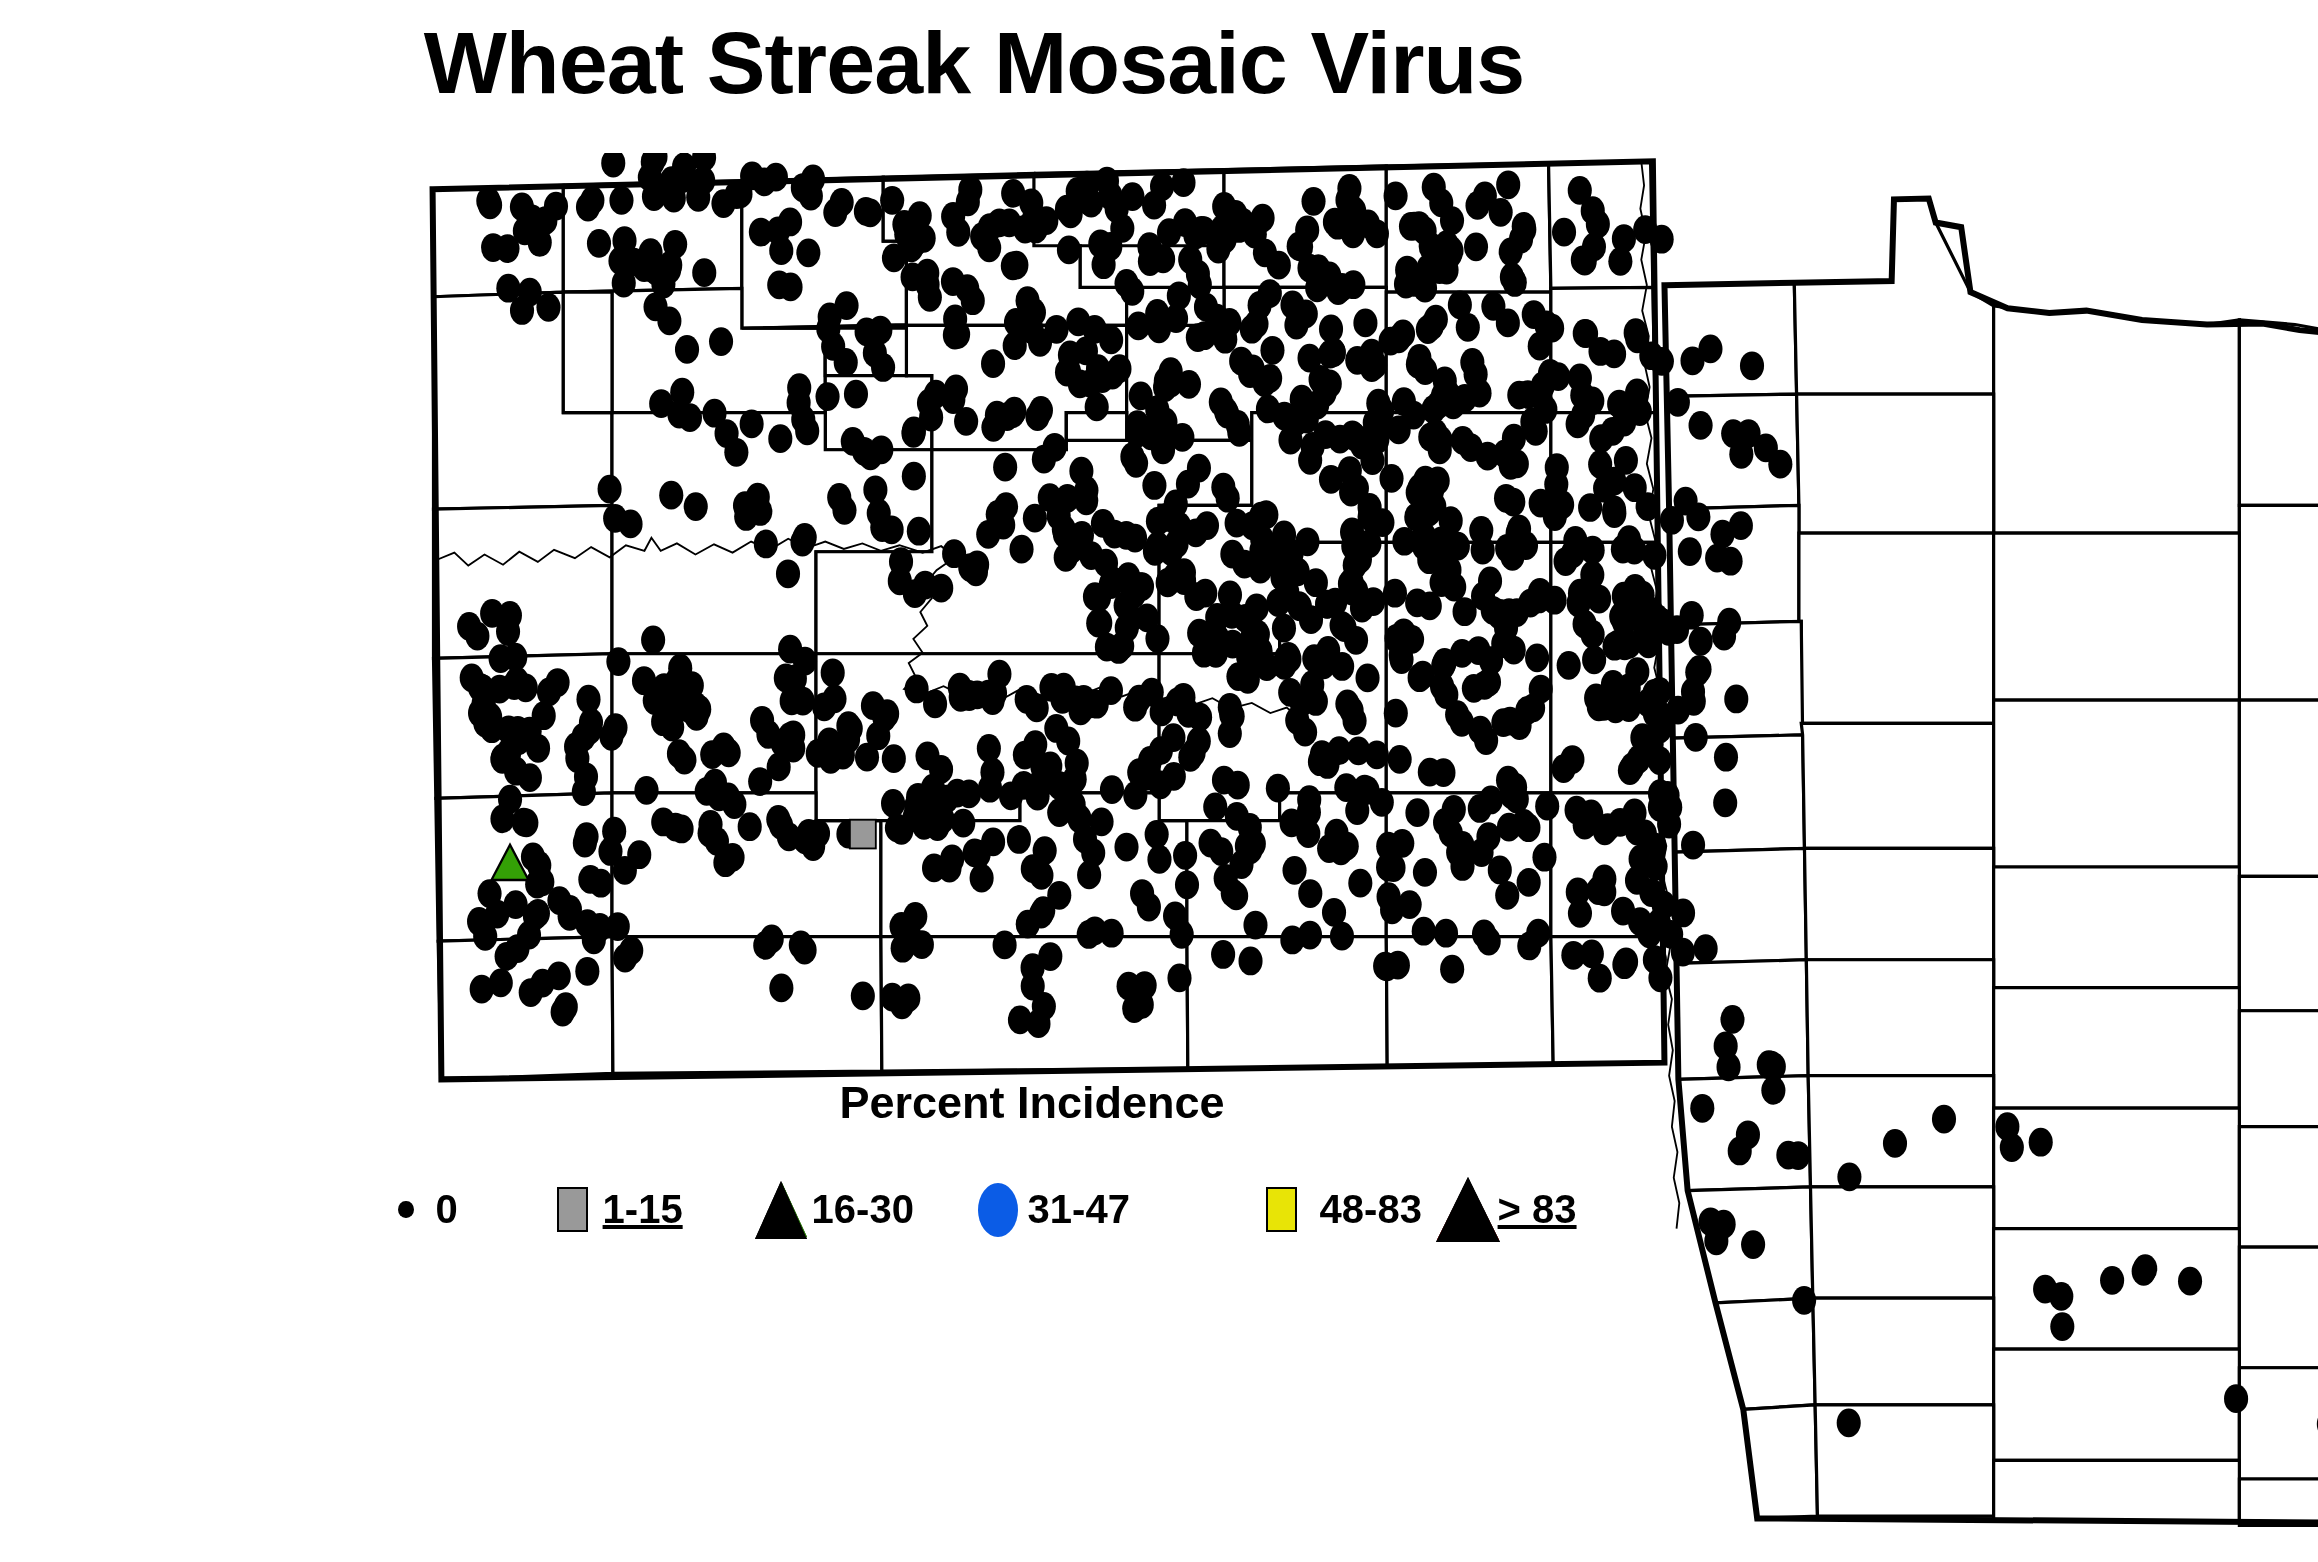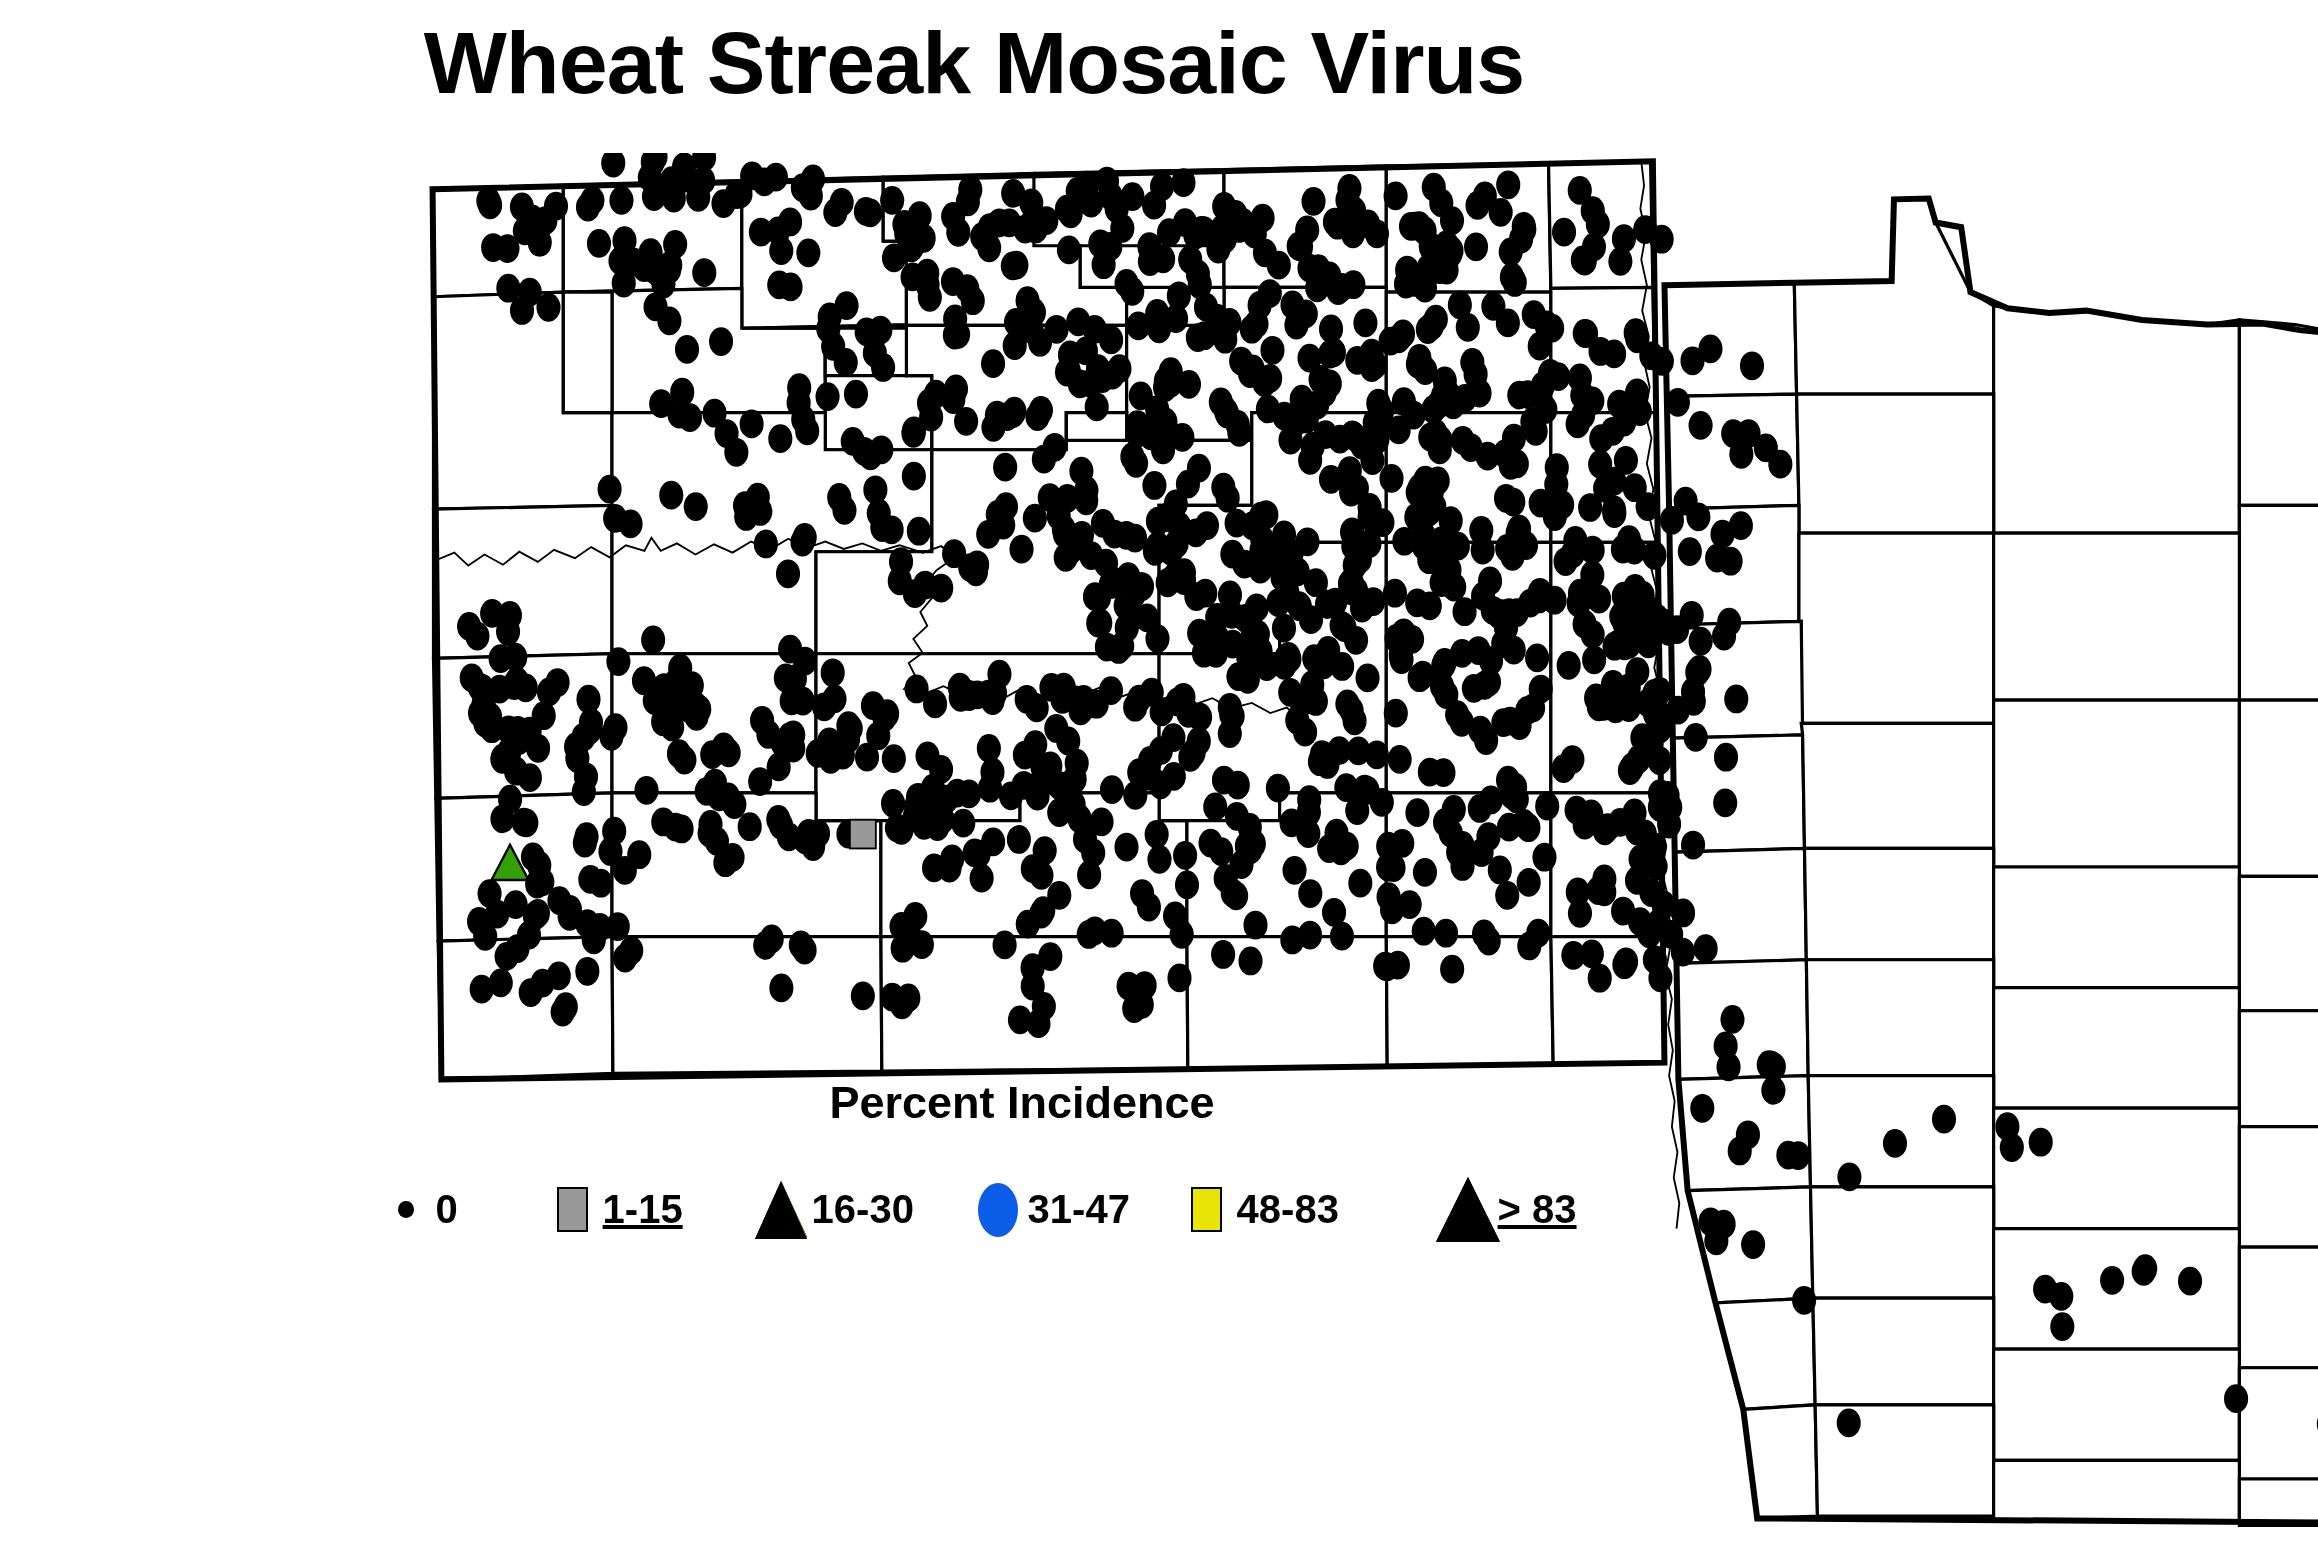--- a/index.html
+++ b/index.html
@@ -19,21 +19,21 @@
   .state{fill:none;stroke:#000000;stroke-width:6;vector-effect:non-scaling-stroke;}
   .riv{fill:none;stroke:#000000;stroke-width:4;}
 
   .pt0{fill:#000000;}
   .ptsq{stroke:#000000;stroke-width:4;}
   .pttri{stroke:#000000;stroke-width:5;}
 
   
   #legend{position:absolute;left:0;top:1080px;width:2040px;}
   .legtitle{text-align:center;font-size:45px;font-weight:bold;line-height:1;
-            position:absolute;left:2px;top:0;width:2040px;}
+            position:absolute;left:12px;top:0;width:2040px;}
   .legrow{position:absolute;left:0;top:83px;width:2040px;height:93px;}
   .legitem{position:absolute;top:0;height:93px;display:flex;align-items:center;}
   .legsym{position:relative;width:51px;height:74px;display:flex;align-items:center;justify-content:center;}
   .leglabel{font-size:40px;font-weight:bold;white-space:nowrap;margin-left:4.6px;}
 
   .sym-dot{width:16px;height:17.6px;border-radius:50%;background:#000;}
   .sym-square{width:31px;height:45px;border:2.3px solid #000;box-sizing:border-box;}
   .sym-circle{width:40px;height:54px;border-radius:50%;}
   .sym-tri-s{width:0;height:0;border-left:25px solid transparent;border-right:25px solid transparent;}
   .sym-tri-l{width:0;height:0;border-left:31px solid transparent;border-right:31px solid transparent;}
@@ -1498,21 +1498,21 @@
             </div>
           </div>
           <div class="leglabel">16-30</div>
         </div>
         <div class="legitem" style="left: 972px; text-align: center;">
           <div class="legsym">
             <div class="sym-circle" style="background: rgb(11, 92, 230);"></div>
           </div>
           <div class="leglabel">31-47</div>
         </div>
-        <div class="legitem" style="left: 1181px;">
+        <div class="legitem" style="left: 1256px; gap: 8px;">
           <div class="legsym">
             <div class="sym-square" style="background: rgb(232, 228, 6);"></div>
           </div>
           <div class="leglabel">48-83</div>
         </div>
         <div class="legitem" style="left: 1442px; text-decoration: underline;">
           <div class="legsym">
             <div class="sym-tri-l" style="border-bottom: 61px solid rgb(255, 0, 0); filter: drop-shadow(rgb(0, 0, 0) 0px 0px 0px); position: relative;">
               <div style="position: absolute; left: -32px; top: -1.9px; width: 0px; height: 0px; border-left: 32px solid transparent; border-right: 32px solid transparent; border-bottom: 65px solid rgb(0, 0, 0); z-index: -1;"></div>
             </div>

